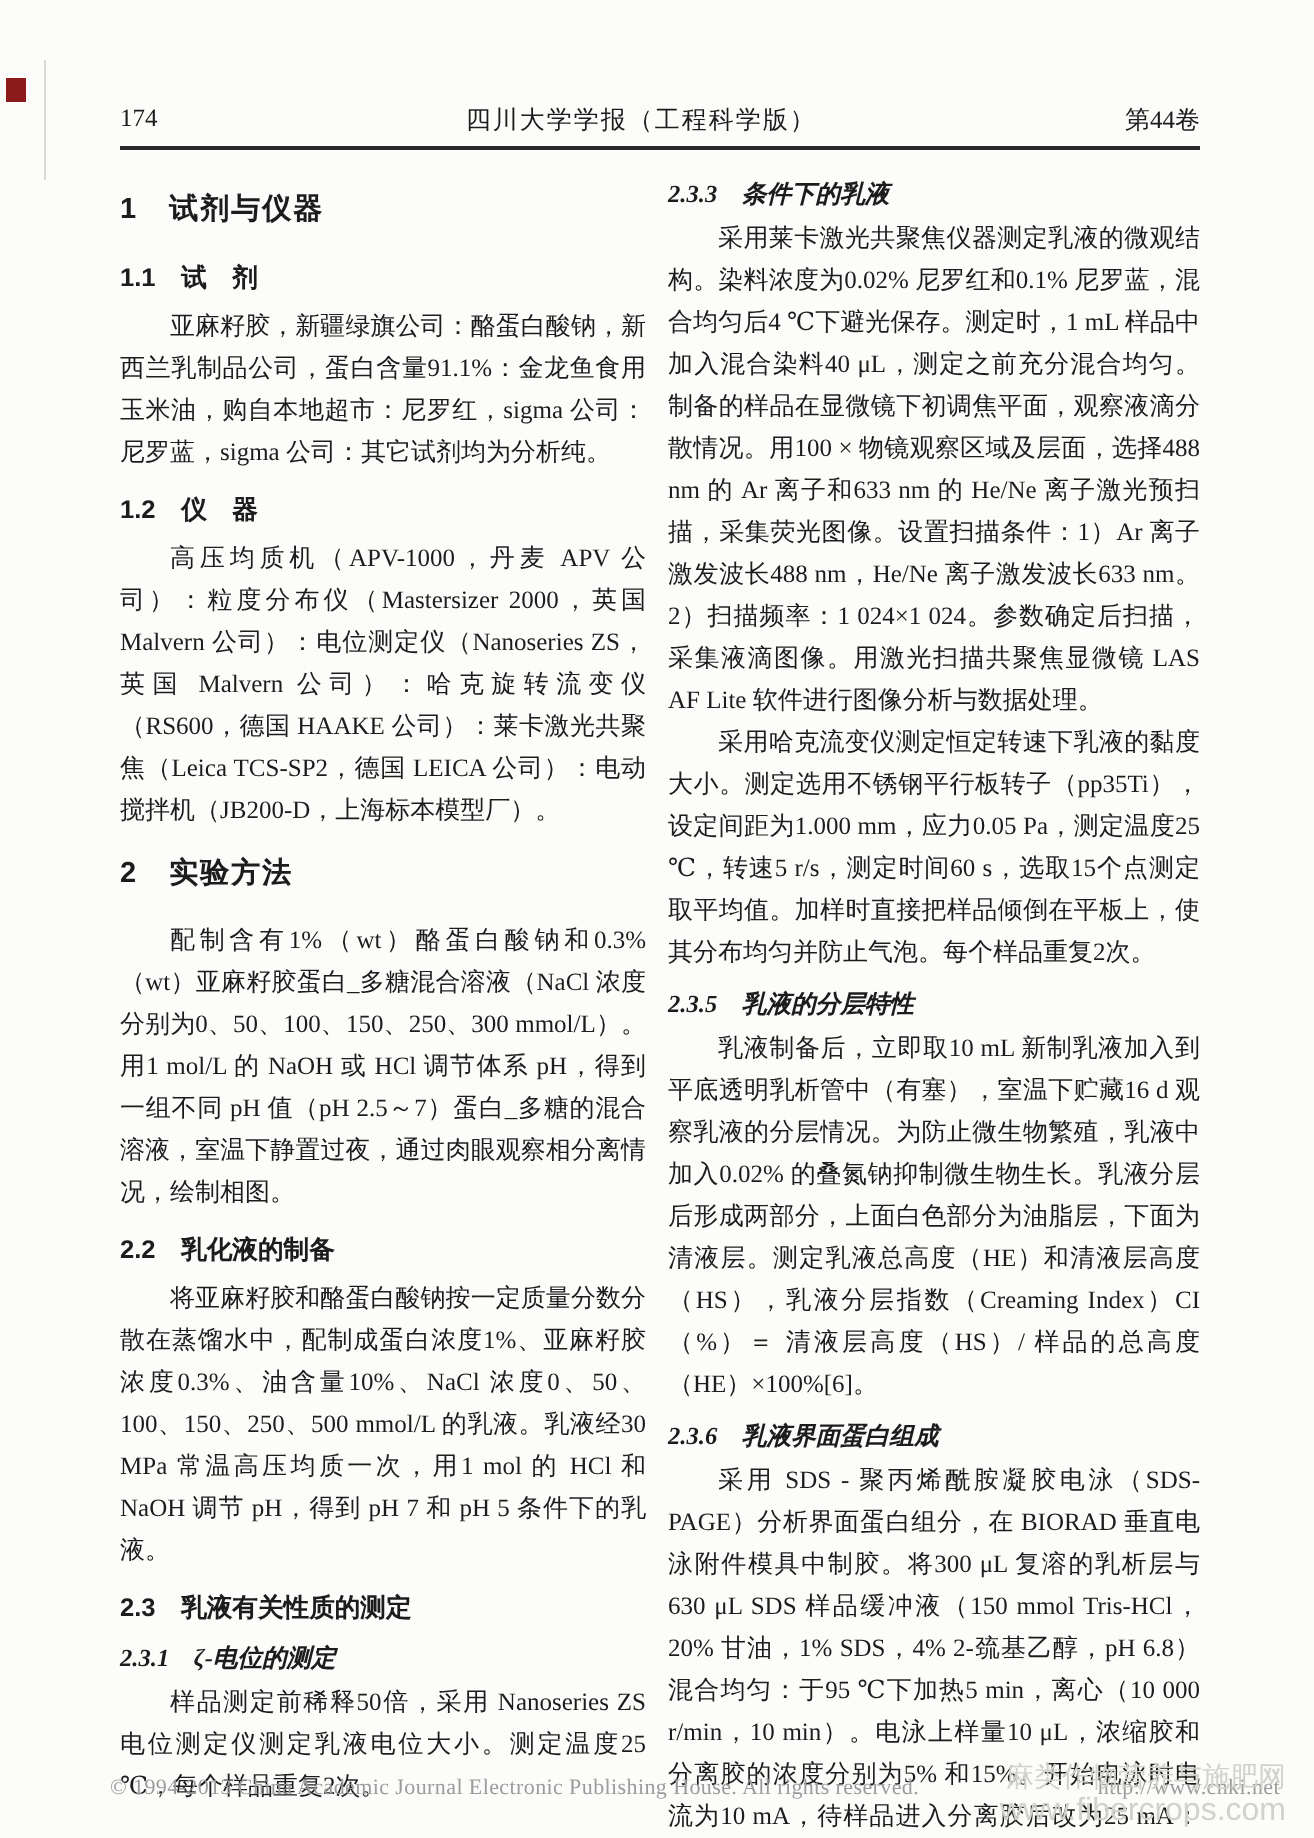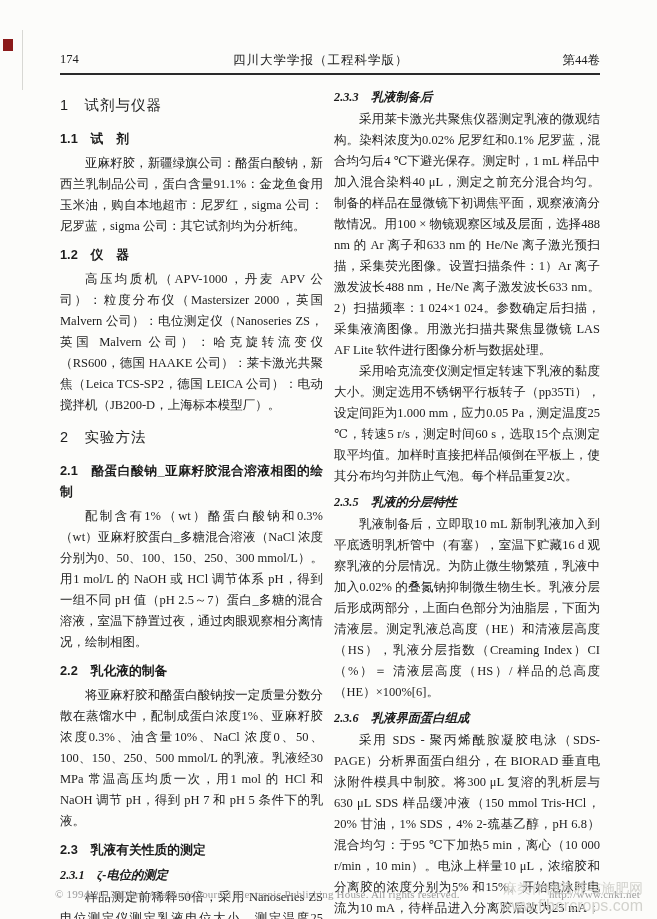--- a/index.html
+++ b/index.html
@@ -43,21 +43,21 @@
     text-align: justify;
     font-size: 12.5px;
     line-height: 21px;
   }
   .col-left  { left: 60px;  top: 84px; width: 263px; }
   .col-right { left: 334px; top: 82px; width: 266px; }
 
   .block { margin: 0; }
   .block.h1 {
     font-family: "Liberation Sans", "DejaVu Sans", sans-serif;
-    font-weight: normal; font-size: 14.5px;
+    font-weight: bold; font-size: 14.5px;
     margin: 11px 0 12px 0; letter-spacing: 1px;
   }
   .block.h2 {
     font-family: "Liberation Sans", "DejaVu Sans", sans-serif;
     font-weight: bold; font-size: 12.8px;
     margin: 7px 0 4px 0;
   }
   .block.h3 {
     font-style: oblique;
     font-weight: bold;
@@ -98,30 +98,29 @@
 </div>
 <div class="header-rule"></div>
 
 <div class="col col-left">
     <div class="block h1">1　试剂与仪器</div>
     <div class="block h2">1.1　试　剂</div>
     <div class="block p">亚麻籽胶，新疆绿旗公司：酪蛋白酸钠，新西兰乳制品公司，蛋白含量91.1%：金龙鱼食用玉米油，购自本地超市：尼罗红，sigma 公司：尼罗蓝，sigma 公司：其它试剂均为分析纯。</div>
     <div class="block h2">1.2　仪　器</div>
     <div class="block p">高压均质机（APV-1000，丹麦 APV 公司）：粒度分布仪（Mastersizer 2000，英国 Malvern 公司）：电位测定仪（Nanoseries ZS，英国 Malvern 公司）：哈克旋转流变仪（RS600，德国 HAAKE 公司）：莱卡激光共聚焦（Leica TCS-SP2，德国 LEICA 公司）：电动搅拌机（JB200-D，上海标本模型厂）。</div>
     <div class="block h1">2　实验方法</div>
-    <div class="block h2">2.1　酪蛋白酸钠_亚麻籽胶混合溶液相图的绘制</div>
     <div class="block p">配制含有1%（wt）酪蛋白酸钠和0.3%（wt）亚麻籽胶蛋白_多糖混合溶液（NaCl 浓度分别为0、50、100、150、250、300 mmol/L）。用1 mol/L 的 NaOH 或 HCl 调节体系 pH，得到一组不同 pH 值（pH 2.5～7）蛋白_多糖的混合溶液，室温下静置过夜，通过肉眼观察相分离情况，绘制相图。</div>
     <div class="block h2">2.2　乳化液的制备</div>
     <div class="block p">将亚麻籽胶和酪蛋白酸钠按一定质量分数分散在蒸馏水中，配制成蛋白浓度1%、亚麻籽胶浓度0.3%、油含量10%、NaCl 浓度0、50、100、150、250、500 mmol/L 的乳液。乳液经30 MPa 常温高压均质一次，用1 mol 的 HCl 和 NaOH 调节 pH，得到 pH 7 和 pH 5 条件下的乳液。</div>
     <div class="block h2">2.3　乳液有关性质的测定</div>
     <div class="block h3">2.3.1　ζ-电位的测定</div>
     <div class="block p">样品测定前稀释50倍，采用 Nanoseries ZS 电位测定仪测定乳液电位大小。测定温度25 ℃，每个样品重复2次。</div>
   </div>
 <div class="col col-right">
-    <div class="block h3">2.3.3　乳液制备后</div>
+    <div class="block h3">2.3.3　条件下的乳液</div>
     <div class="block p">采用莱卡激光共聚焦仪器测定乳液的微观结构。染料浓度为0.02% 尼罗红和0.1% 尼罗蓝，混合均匀后4 ℃下避光保存。测定时，1 mL 样品中加入混合染料40 μL，测定之前充分混合均匀。制备的样品在显微镜下初调焦平面，观察液滴分散情况。用100 × 物镜观察区域及层面，选择488 nm 的 Ar 离子和633 nm 的 He/Ne 离子激光预扫描，采集荧光图像。设置扫描条件：1）Ar 离子激发波长488 nm，He/Ne 离子激发波长633 nm。2）扫描频率：1 024×1 024。参数确定后扫描，采集液滴图像。用激光扫描共聚焦显微镜 LAS AF Lite 软件进行图像分析与数据处理。</div>
     <div class="block p">采用哈克流变仪测定恒定转速下乳液的黏度大小。测定选用不锈钢平行板转子（pp35Ti），设定间距为1.000 mm，应力0.05 Pa，测定温度25 ℃，转速5 r/s，测定时间60 s，选取15个点测定取平均值。加样时直接把样品倾倒在平板上，使其分布均匀并防止气泡。每个样品重复2次。</div>
     <div class="block h3">2.3.5　乳液的分层特性</div>
     <div class="block p">乳液制备后，立即取10 mL 新制乳液加入到平底透明乳析管中（有塞），室温下贮藏16 d 观察乳液的分层情况。为防止微生物繁殖，乳液中加入0.02% 的叠氮钠抑制微生物生长。乳液分层后形成两部分，上面白色部分为油脂层，下面为清液层。测定乳液总高度（HE）和清液层高度（HS），乳液分层指数（Creaming Index）CI（%）＝ 清液层高度（HS）/ 样品的总高度（HE）×100%[6]。</div>
     <div class="block h3">2.3.6　乳液界面蛋白组成</div>
     <div class="block p">采用 SDS - 聚丙烯酰胺凝胶电泳（SDS-PAGE）分析界面蛋白组分，在 BIORAD 垂直电泳附件模具中制胶。将300 μL 复溶的乳析层与630 μL SDS 样品缓冲液（150 mmol Tris-HCl，20% 甘油，1% SDS，4% 2-巯基乙醇，pH 6.8）混合均匀：于95 ℃下加热5 min，离心（10 000 r/min，10 min）。电泳上样量10 μL，浓缩胶和分离胶的浓度分别为5% 和15%。开始电泳时电流为10 mA，待样品进入分离胶后改为25 mA：结束后取下胶块，接着用0.25% 的考马斯亮蓝 R-250 染色，乙酸脱色。SDS-PAGE 低分子量标准蛋白由中科院上海生物化学研究所提供。</div>
   </div>
 
 <div class="footer">
   <span>© 1994-2013 China Academic Journal Electronic Publishing House. All rights reserved.</span>

